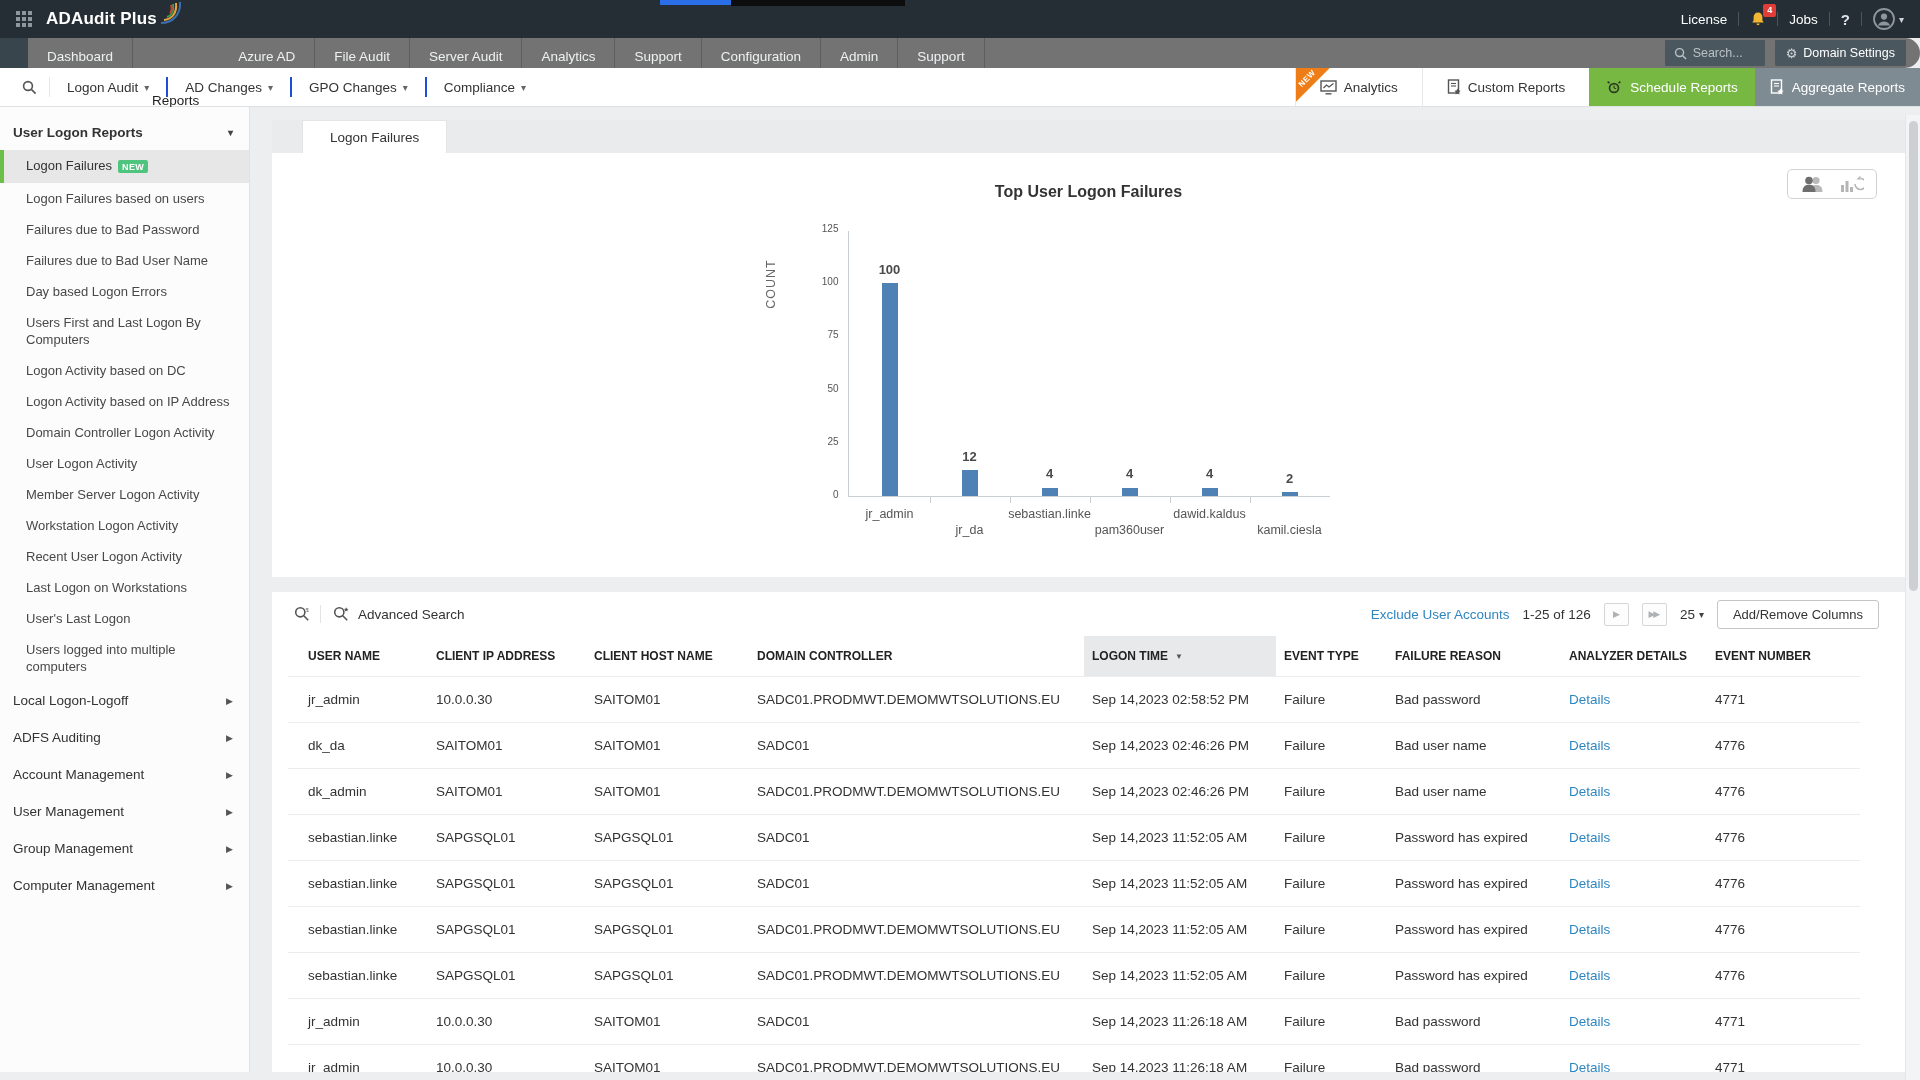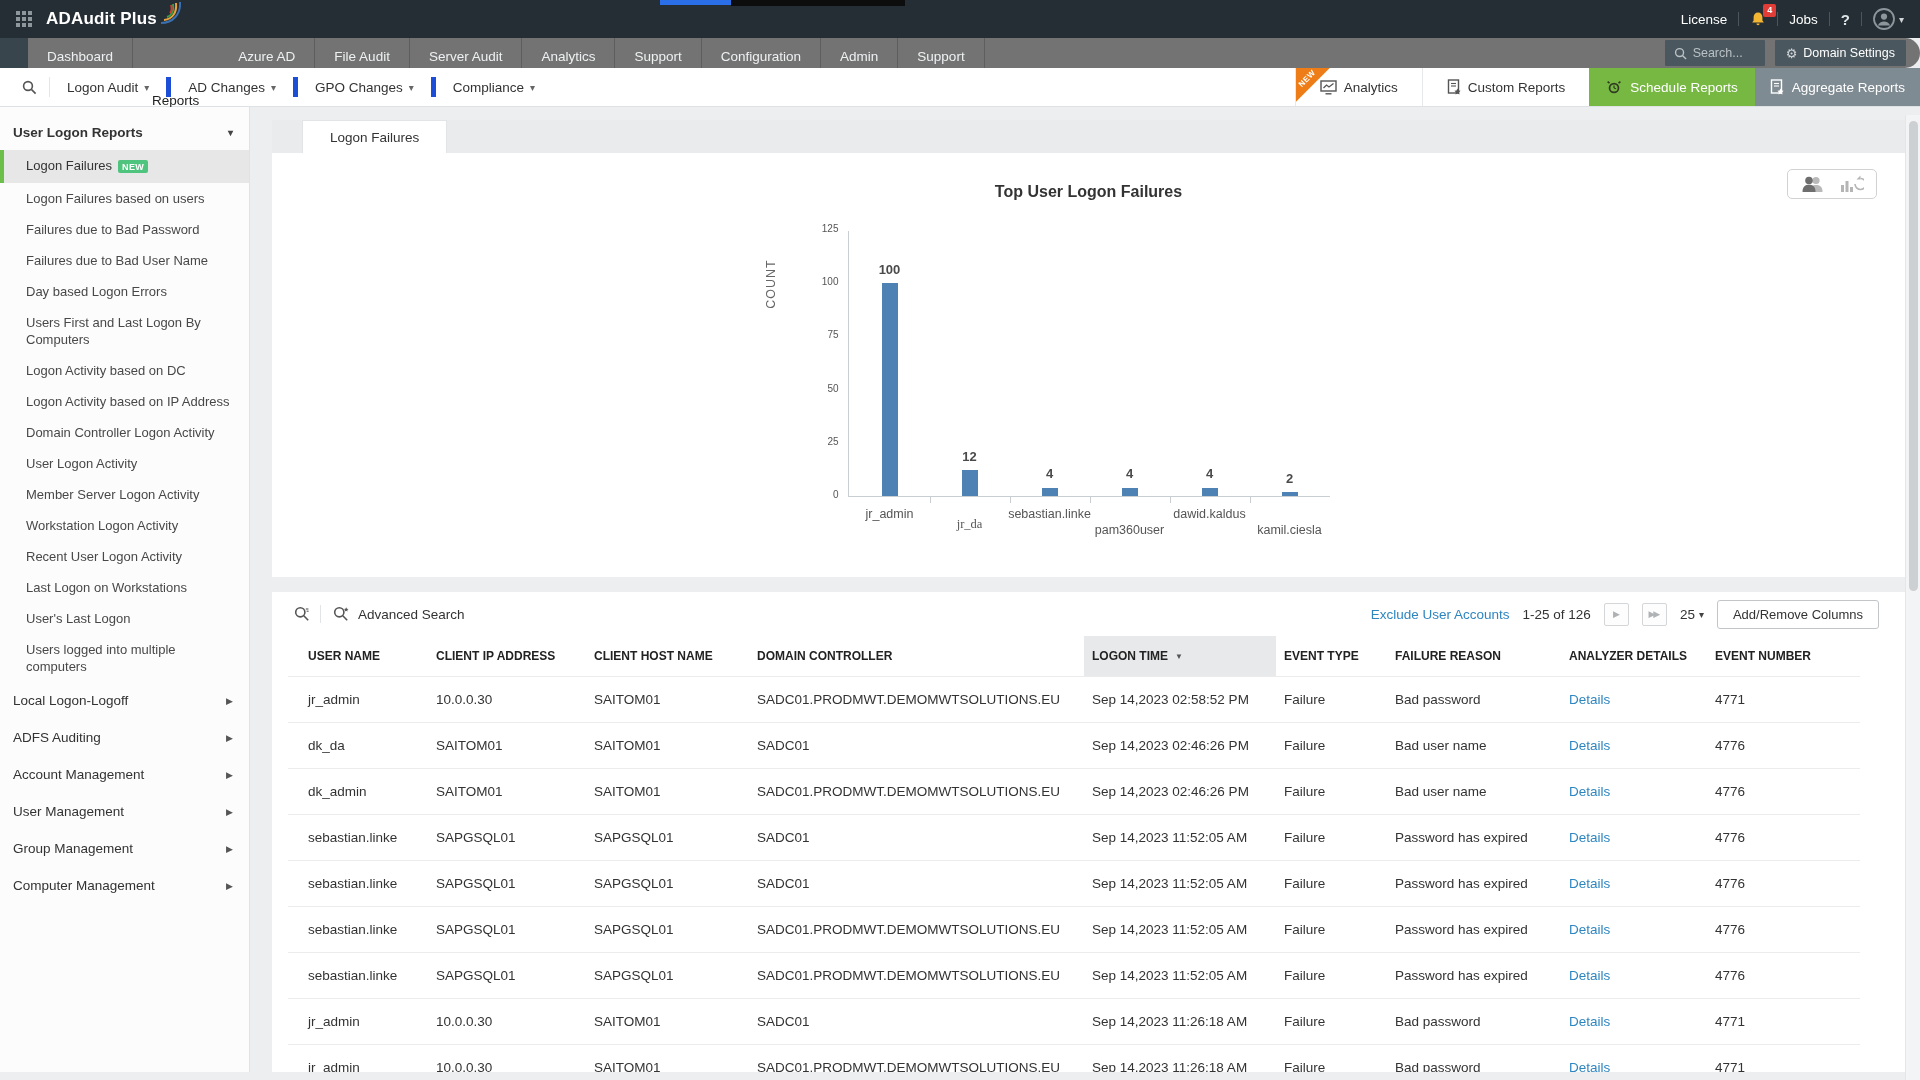--- a/index.html
+++ b/index.html
@@ -32,21 +32,21 @@
   .search-box { background:#4a575e; display:flex; align-items:center; gap:6px; height:26px; padding:0 9px; width:100px; border-radius:1px; }
   .search-box input { background:transparent; border:none; outline:none; color:#d7dcde; font-size:12.5px; width:70px; font-family:"Liberation Sans",sans-serif; }
   .search-box input::placeholder { color:#b9c1c5; }
   .domain-btn { background:#4a575e; color:#fff; height:26px; display:flex; align-items:center; gap:6px; padding:0 11px; font-size:12.5px; border-radius:1px; cursor:pointer; }
   .gear-glyph { font-size:13px; color:#cfd5d8; }
 
   
   .subnav { height:39px; background:#fff; border-bottom:1px solid #dfe2e4; display:flex; align-items:stretch; }
   .subnav-left { display:flex; align-items:center; padding-left:10px; }
   .subnav-searchicon { padding:0 12px; display:flex; align-items:center; border-right:1px solid #e4e6e8; height:20px; }
-  .subnav-item { padding:0 17px; display:flex; align-items:center; gap:6px; font-size:13.5px; color:#333; border-right:5px solid #1d4ed8; height:20px; margin:auto 0; cursor:pointer; white-space:nowrap; }
+  .subnav-item { padding:0 17px; display:flex; align-items:center; gap:6px; font-size:13.5px; color:#333; border-right:2px solid #1d4ed8; height:20px; margin:auto 0; cursor:pointer; white-space:nowrap; }
   .subnav-item:last-child { border-right:none; }
   .subnav-item .caret { color:#666; }
   .subnav-right { margin-left:auto; display:flex; align-items:stretch; }
   .an-item { position:relative; display:flex; align-items:center; gap:7px; padding:0 24px; font-size:13.5px; color:#333; border-left:1px solid #e6e8ea; cursor:pointer; white-space:nowrap; }
   .new-ribbon { position:absolute; left:0; top:0; width:34px; height:34px; clip-path:polygon(0 0,100% 0,0 100%); background:#ee7d17; }
   .new-ribbon span { position:absolute; left:1px; top:6px; transform:rotate(-45deg); color:#fff; font-size:8px; font-weight:bold; letter-spacing:.5px; }
   .btn-green { background:#77b843; color:#fff; display:flex; align-items:center; gap:8px; padding:0 17px; font-size:13.5px; cursor:pointer; white-space:nowrap; }
   .btn-gray { background:#7f8b92; color:#fff; display:flex; align-items:center; gap:8px; padding:0 15px; font-size:13.5px; cursor:pointer; white-space:nowrap; }
 
   
@@ -338,21 +338,21 @@
             <div class="xtick" style="left: 81px;"></div>
             <div class="xtick" style="left: 161px;"></div>
             <div class="xtick" style="left: 241px;"></div>
             <div class="xtick" style="left: 321px;"></div>
             <div class="xtick" style="left: 401px;"></div>
             <div class="bar" style="left: 33px; height: 212.8px; background: rgb(78, 130, 180);"></div>
             <div class="bar-val" style="left: 11px; top: 31.2px;">100</div>
             <div class="xlab" style="left: -34px; top: 276px;">jr_admin</div>
             <div class="bar" style="left: 113px; height: 25.536px; background: rgb(78, 130, 180);"></div>
             <div class="bar-val" style="left: 91px; top: 218.464px;">12</div>
-            <div class="xlab" style="left: 46px; top: 286px; font-family: Liberation Serif, serif;">jr_da</div>
+            <div class="xlab" style="left: 46px; top: 292px;">jr_da</div>
             <div class="bar" style="left: 193px; height: 8.512px; background: rgb(78, 130, 180);"></div>
             <div class="bar-val" style="left: 171px; top: 235.488px;">4</div>
             <div class="xlab" style="left: 126px; top: 276px;">sebastian.linke</div>
             <div class="bar" style="left: 273px; height: 8.512px; background: rgb(78, 130, 180);"></div>
             <div class="bar-val" style="left: 251px; top: 235.488px;">4</div>
             <div class="xlab" style="left: 206px; top: 292px;">pam360user</div>
             <div class="bar" style="left: 353px; height: 8.512px; background: rgb(78, 130, 180);"></div>
             <div class="bar-val" style="left: 331px; top: 235.488px;">4</div>
             <div class="xlab" style="left: 286px; top: 276px;">dawid.kaldus</div>
             <div class="bar" style="left: 433px; height: 4.256px; background: rgb(78, 130, 180);"></div>

